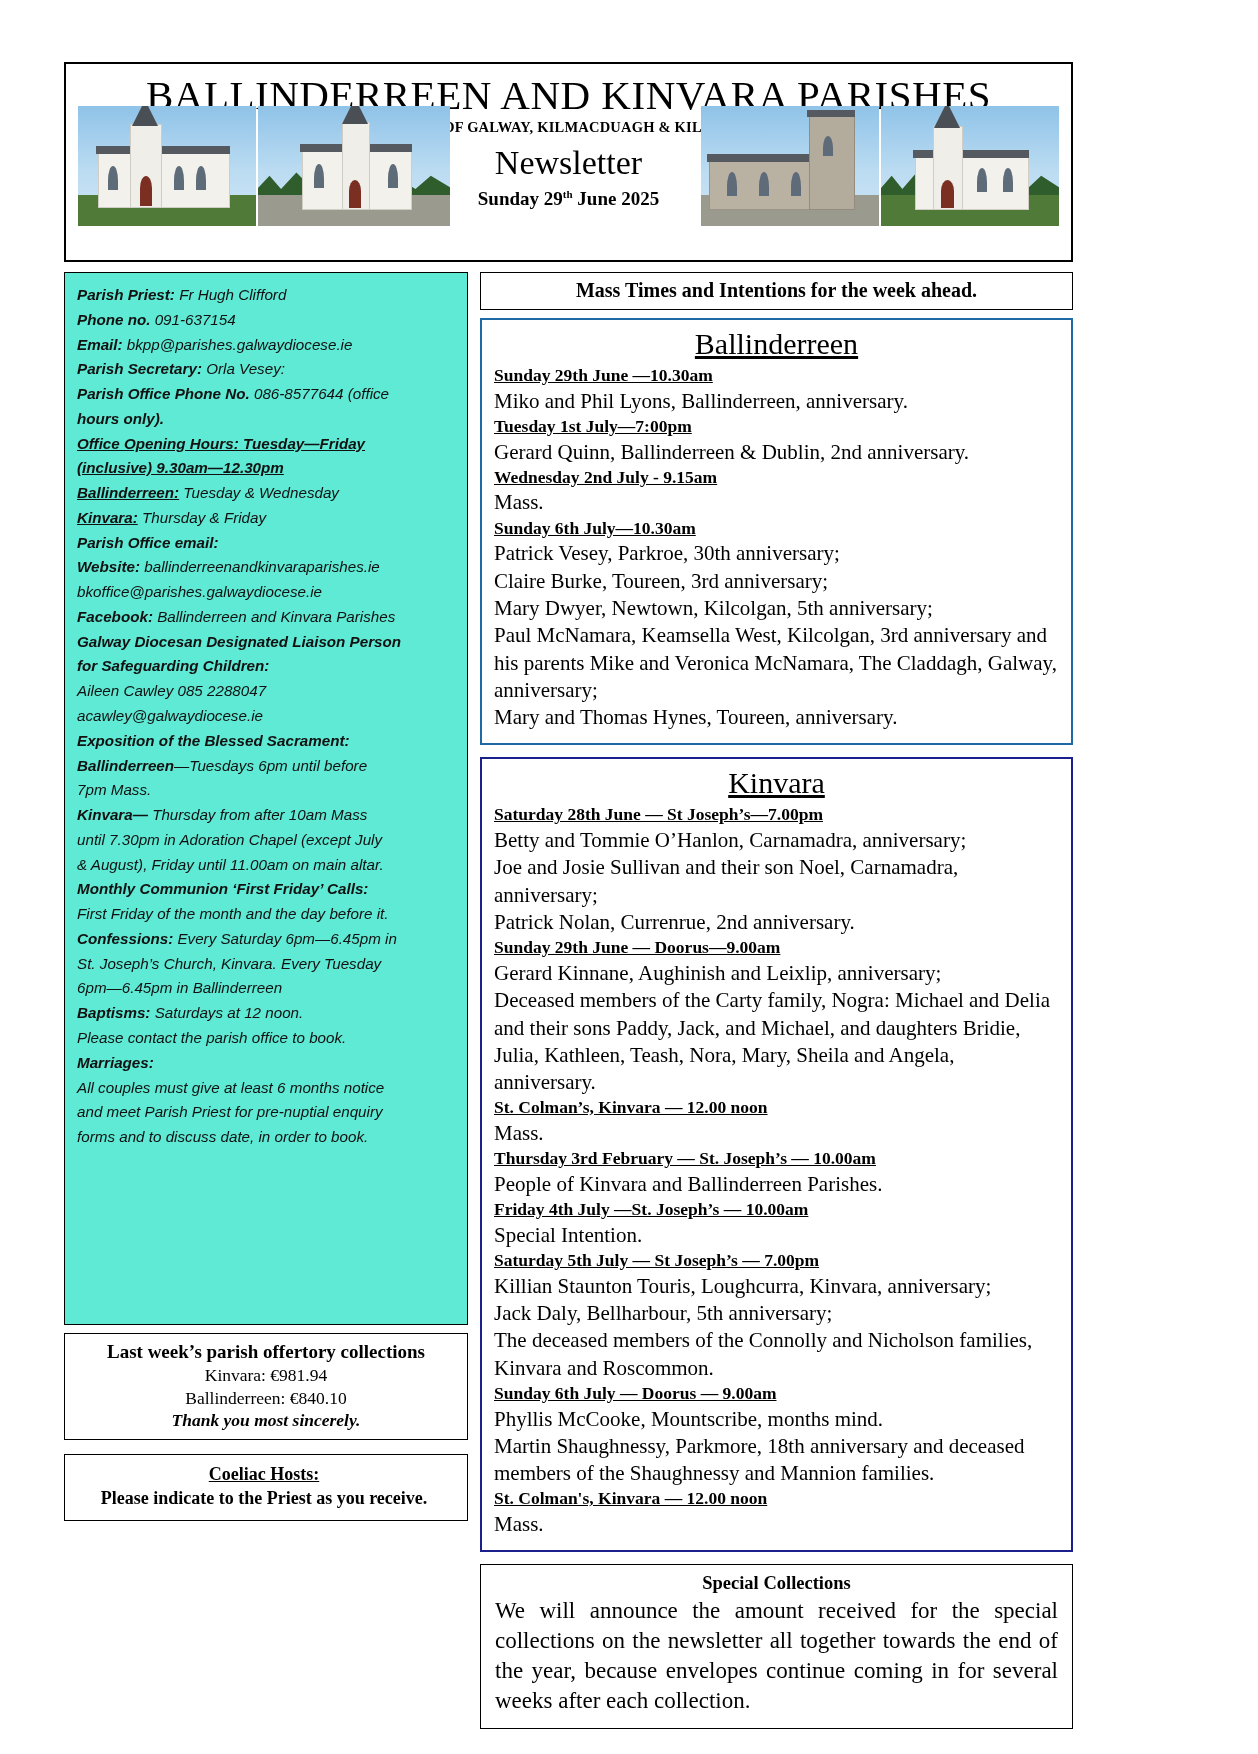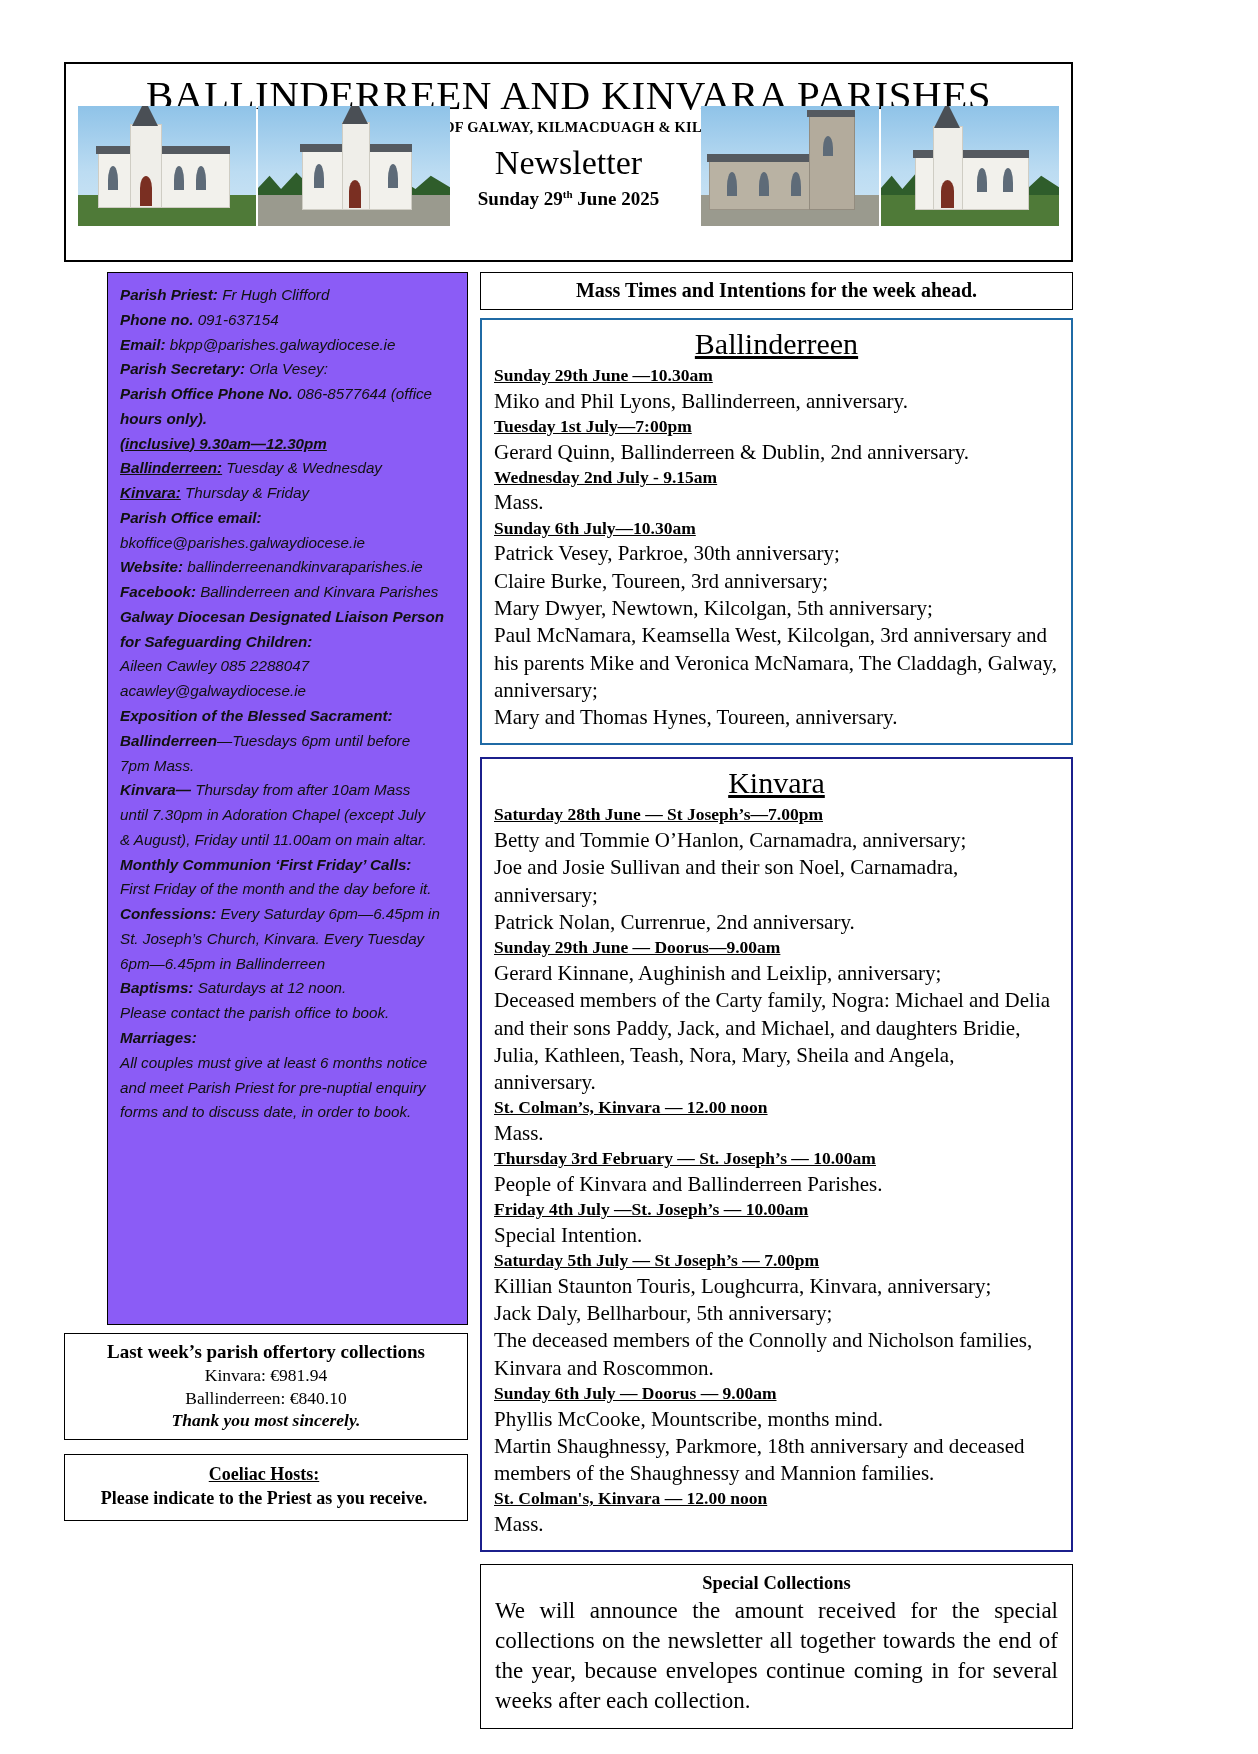--- a/index.html
+++ b/index.html
@@ -122,26 +122,25 @@
     display: flex;
     gap: 12px;
     margin-top: 10px;
     align-items: flex-start;
   }
   .col-left { width: 404px; flex: 0 0 404px; }
   .col-right { flex: 1 1 auto; }
 
   
   .info-panel {
-    background: #8b5cf6;
+    background: #5eead4;
     border: 1px solid #000;
     padding: 10px 12px 8px 12px;
     box-sizing: border-box;
     height: 1053px;
-    margin-left: 43px;
   }
   .info-line {
     font-family: "Liberation Sans", sans-serif;
     font-size: 15.2px;
     line-height: 1.63;
     color: #111;
   }
   .info-line b { font-weight: bold; font-style: italic; }
   .info-line i { font-style: italic; }
   .u { text-decoration: underline; }
@@ -288,26 +287,27 @@
 
     <div class="col-left">
 
       <div class="info-panel" id="info-panel">
           <div class="info-line"><b>Parish Priest:</b><i> Fr Hugh Clifford</i></div>
           <div class="info-line"><b>Phone no.</b><i> 091-637154</i></div>
           <div class="info-line"><b>Email:</b><i> bkpp@parishes.galwaydiocese.ie</i></div>
           <div class="info-line"><b>Parish Secretary:</b><i> Orla Vesey:</i></div>
           <div class="info-line"><b>Parish Office Phone No.</b><i> 086-8577644 (office</i></div>
           <div class="info-line"><b>hours only).</b></div>
+          <div class="info-line"><b class="u">Office Opening Hours:  Tuesday—Friday</b></div>
           <div class="info-line"><b class="u">(inclusive) 9.30am—12.30pm</b></div>
           <div class="info-line"><b class="u">Ballinderreen:</b><i> Tuesday &amp; Wednesday</i></div>
           <div class="info-line"><b class="u">Kinvara:</b><i> Thursday &amp; Friday</i></div>
           <div class="info-line"><b>Parish Office email:</b></div>
+          <div class="info-line"><b>Website:</b><i> ballinderreenandkinvaraparishes.ie</i></div>
           <div class="info-line"><i>bkoffice@parishes.galwaydiocese.ie</i></div>
-          <div class="info-line"><b>Website:</b><i> ballinderreenandkinvaraparishes.ie</i></div>
           <div class="info-line"><b>Facebook:</b><i> Ballinderreen and Kinvara Parishes</i></div>
           <div class="info-line"><b>Galway Diocesan Designated Liaison Person</b></div>
           <div class="info-line"><b>for Safeguarding Children:</b></div>
           <div class="info-line"><i>Aileen Cawley 085 2288047</i></div>
           <div class="info-line"><i>acawley@galwaydiocese.ie</i></div>
           <div class="info-line"><b>Exposition of the Blessed Sacrament:</b></div>
           <div class="info-line"><b>Ballinderreen</b><i>—Tuesdays 6pm until before</i></div>
           <div class="info-line"><i>7pm Mass.</i></div>
           <div class="info-line"><b>Kinvara—</b><i> Thursday from after 10am Mass</i></div>
           <div class="info-line"><i>until 7.30pm in Adoration Chapel (except July</i></div>

